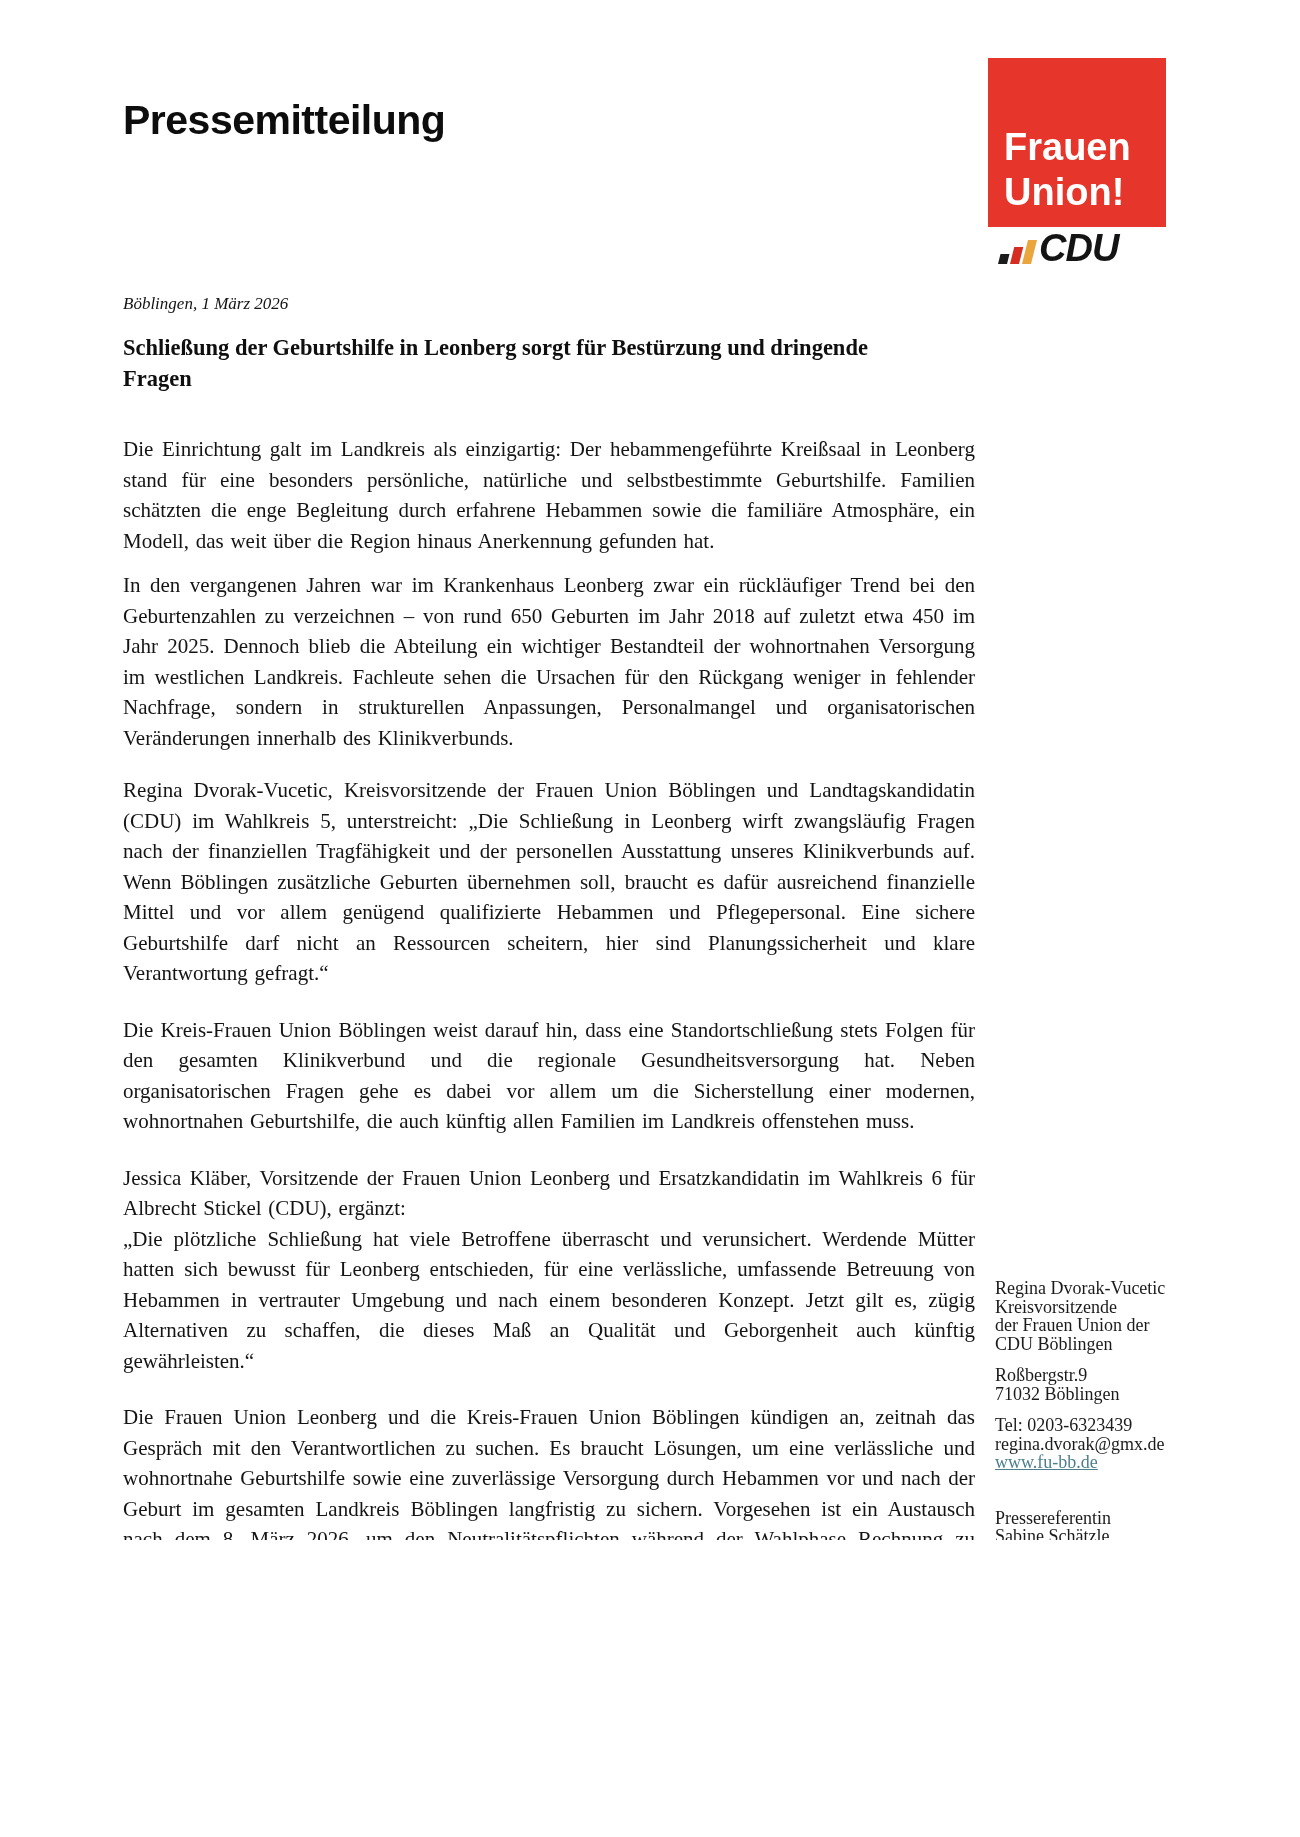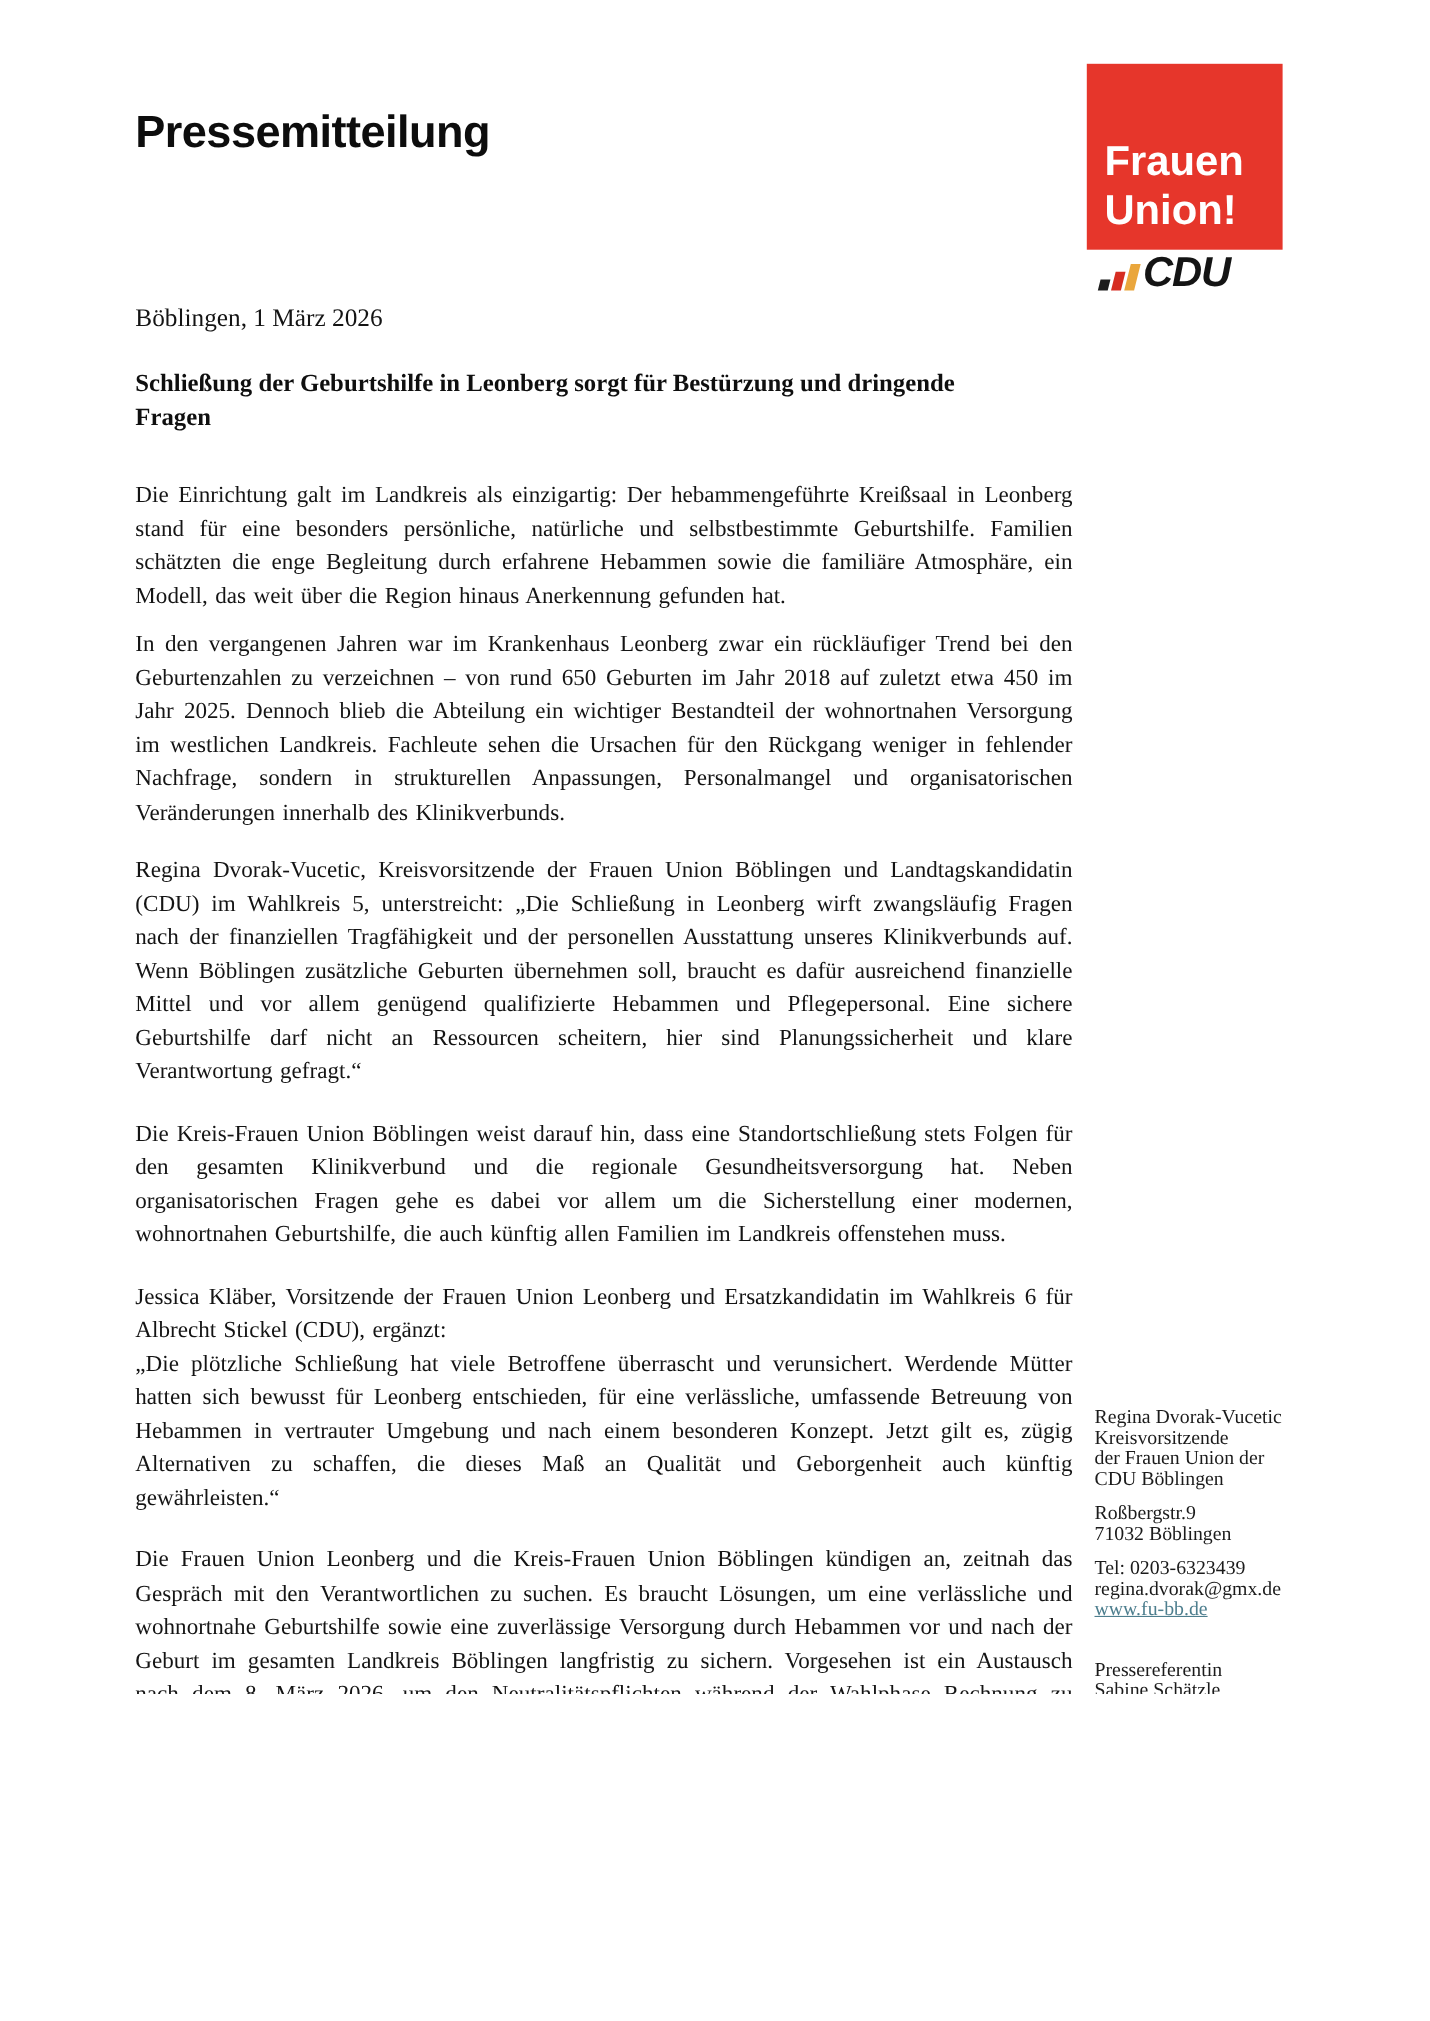--- a/index.html
+++ b/index.html
@@ -31,21 +31,21 @@
   .logo-cdu-row { display:flex; align-items:flex-end; margin-top:3px; padding-left:13px; height:34px; }
   .flag-bars { display:flex; align-items:flex-end; gap:3px; margin-right:5px; transform:skewX(-14deg); }
   .flag-bars i { display:block; width:9px; }
   .cdu-wordmark {
     font-family:"Liberation Sans", sans-serif;
     font-weight:800; font-style:italic; font-size:38px; line-height:32px;
     letter-spacing:-1px; color:#141414;
   }
 
   
-  .dateline { position:absolute; left:123px; top:276px; font-size:23px; }
+  .dateline { position:absolute; left:123px; top:294px; font-size:17px;font-style:italic; }
 
   
   .content { position:absolute; left:123px; top:332px; width:1056px; display:flex; align-items:flex-end; }
   .main-col { width:852px; flex:0 0 852px; }
   .headline {
     margin:0 0 40px 0; max-width:782px;
     font-size:22.5px; font-weight:700; line-height:31px; color:#0f0f0f;
   }
   .main-col p {
     margin:0 0 14px 0;

